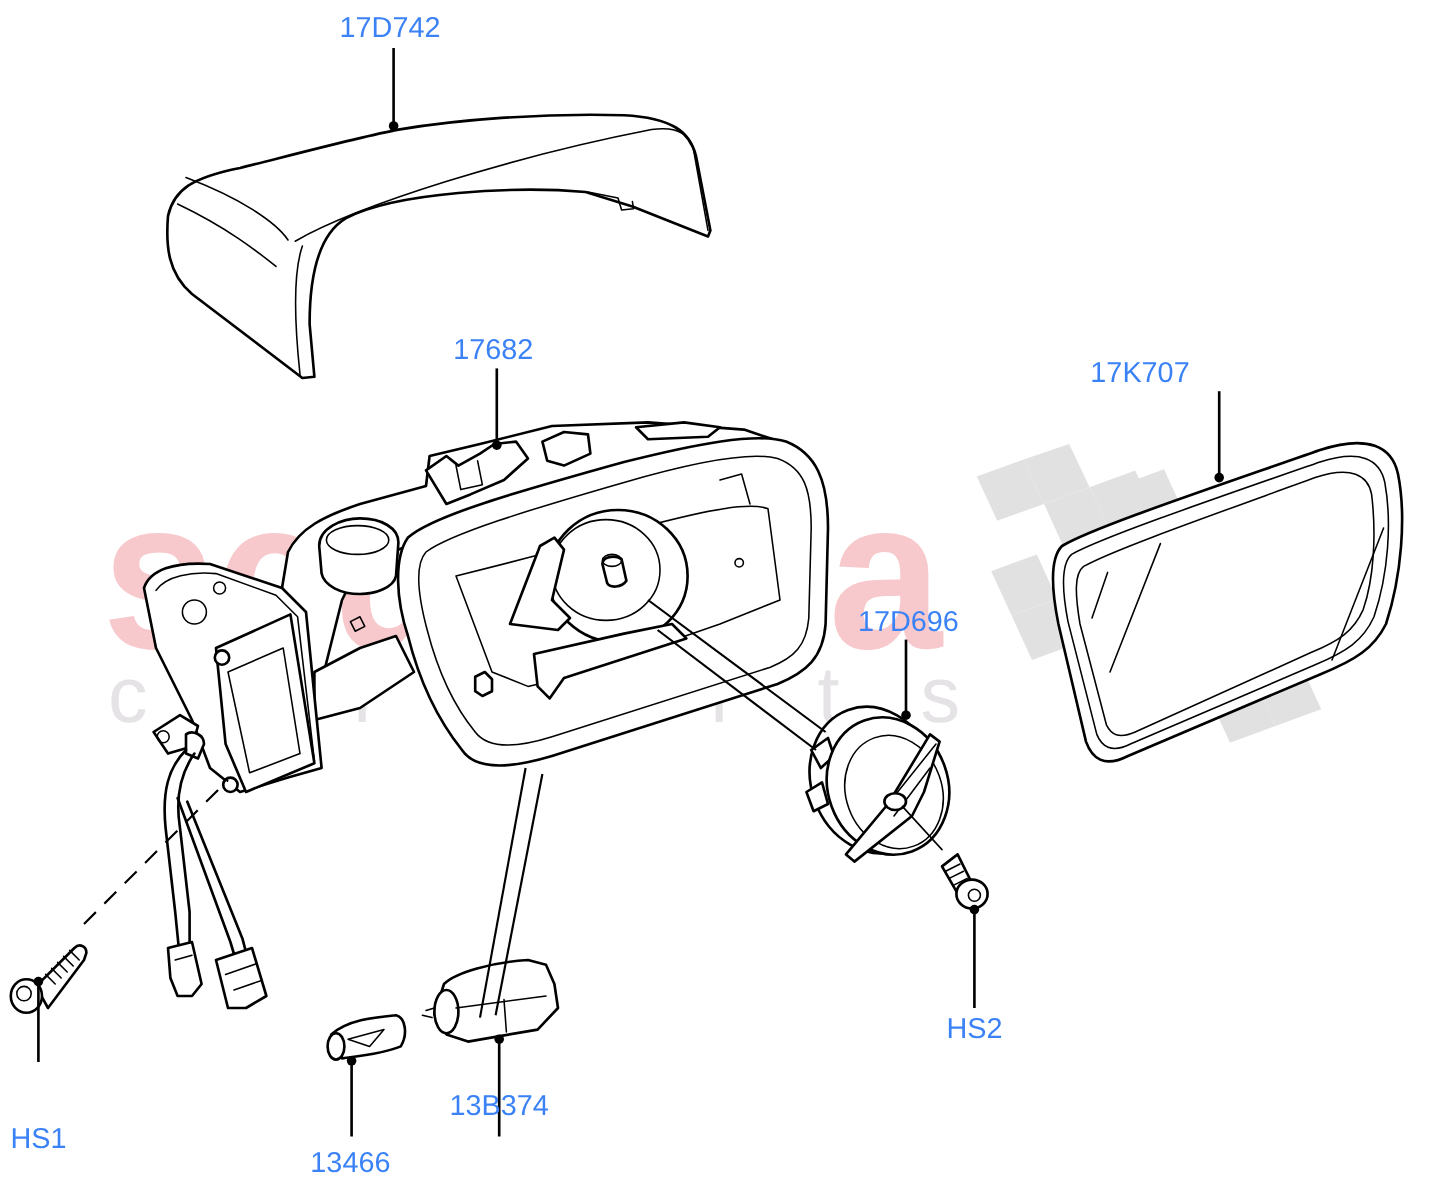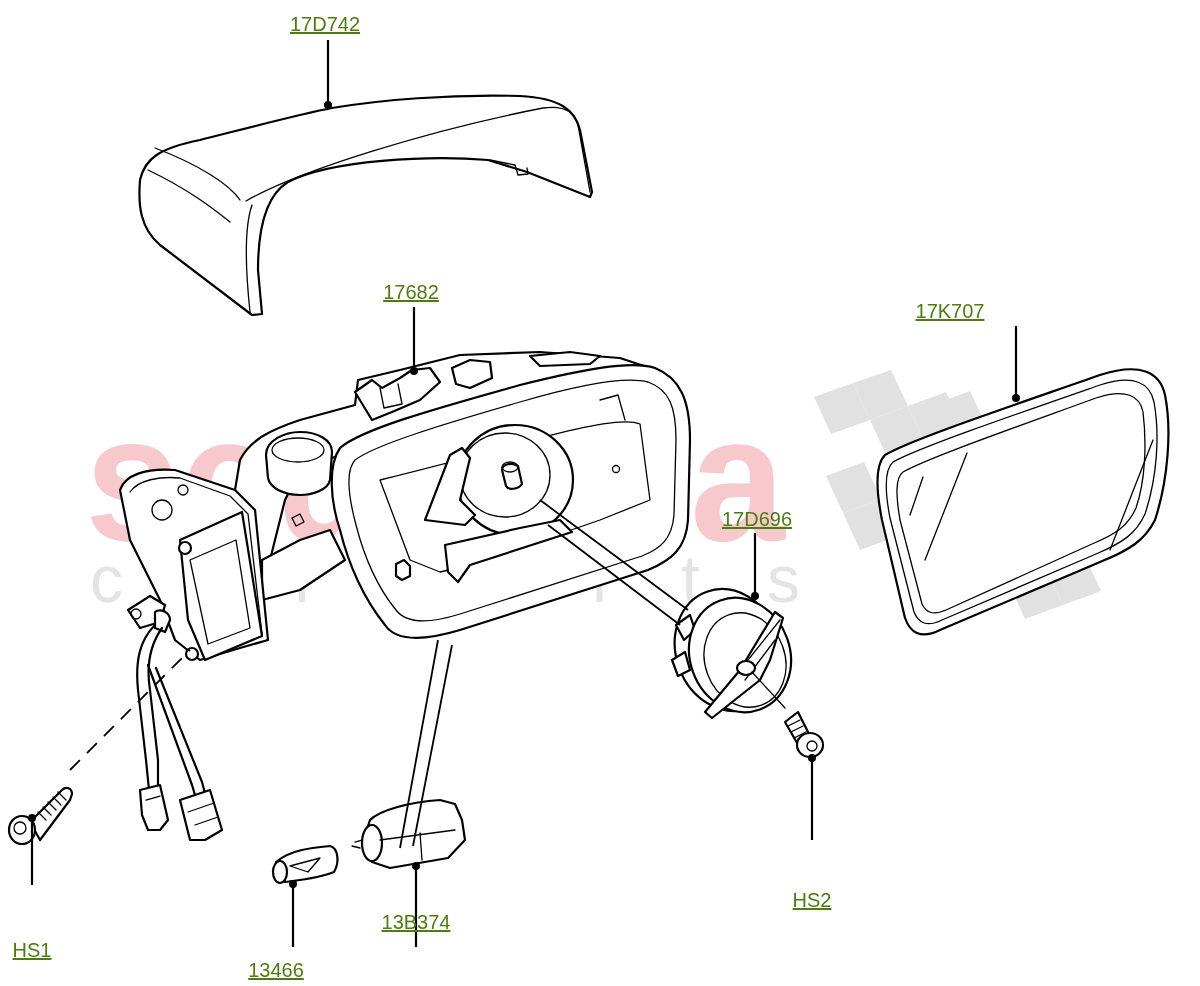--- a/index.html
+++ b/index.html
@@ -2,22 +2,22 @@
 <html><head>
 <meta charset="utf-8">
 <style>
   html, body { margin: 0; padding: 0; background: #ffffff; }
   body { width: 1200px; height: 986px; position: relative; overflow: hidden;
          font-family: "Liberation Sans", sans-serif; }
   #diagram { position: absolute; left: 0; top: 0; width: 1200px; height: 986px; }
   .wm-text { font-family: "Liberation Sans", sans-serif; font-weight: bold; }
   .wm-sub { font-family: "Liberation Sans", sans-serif; }
   .label { position: absolute; font-family: "Liberation Sans", sans-serif;
-           font-size: 20px; line-height: 24px; color: #4d7c0f; white-space: nowrap;
-           cursor: pointer; transform: translateX(-50%); text-decoration: underline; }
+           font-size: 24px; line-height: 24px; color: #3b82f6; white-space: nowrap;
+           cursor: pointer; transform: translateX(-50%); }
   .part { cursor: pointer; }
   .ln { fill: none; stroke: #000; stroke-width: 2.2; stroke-linejoin: round; stroke-linecap: round; }
   .ln-thin { fill: none; stroke: #000; stroke-width: 1.3; stroke-linejoin: round; stroke-linecap: round; }
   .fill-w { fill: #ffffff; }
   .leader { stroke: #000; stroke-width: 2.2; }
 </style>
 </head>
 <body>
 
 <svg id="diagram" viewBox="0 0 1200 986" xmlns="http://www.w3.org/2000/svg">
@@ -192,15 +192,15 @@
     <line class="leader" x1="540" y1="500" x2="688" y2="610" style="stroke-width:1.8"></line>
     <line class="leader" x1="548" y1="525" x2="680" y2="625" style="stroke-width:1.8"></line>
   </g>
 </svg>
 
 <div class="label" style="left:325px; top:12px;">17D742</div>
 <div class="label" style="left:411px; top:280px;">17682</div>
 <div class="label" style="left:950px; top:299px;">17K707</div>
 <div class="label" style="left:757px; top:507px;">17D696</div>
 <div class="label" style="left:32px; top:890px;margin-top:48px;">HS1</div>
-<div class="label" style="left:812px; top:888px;">HS2</div>
-<div class="label" style="left:276px; top:958px;">13466</div>
+<div class="label" style="left:812px; top:846px;">HS2</div>
+<div class="label" style="left:292px; top:958px;">13466</div>
 <div class="label" style="left:416px; top:910px;">13B374</div>
 
 </body></html>

